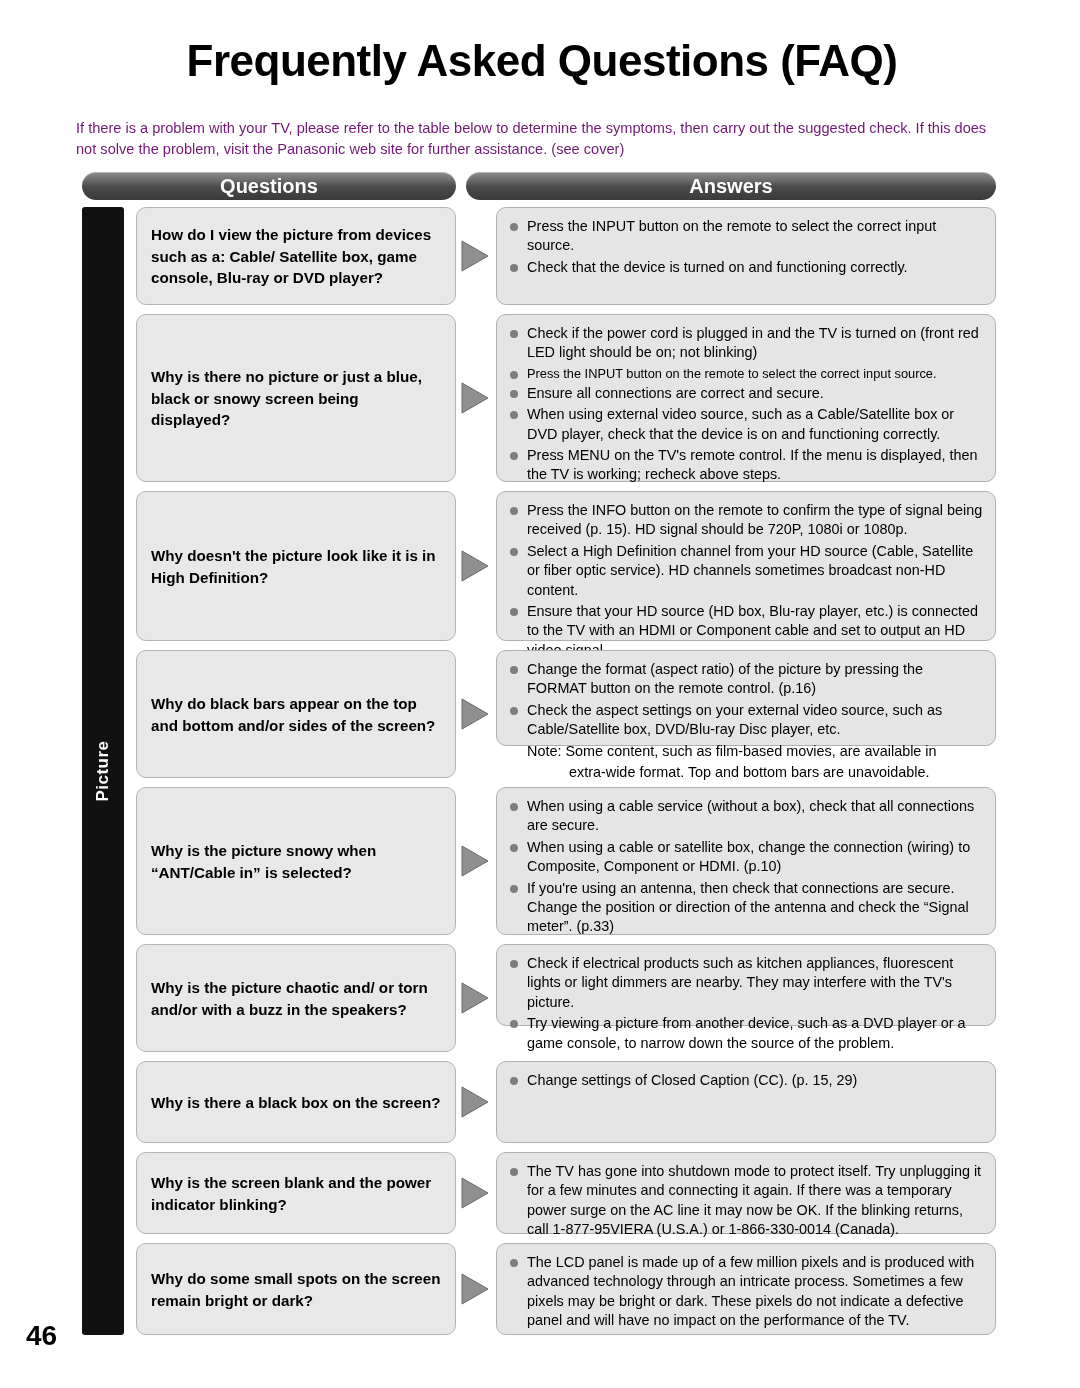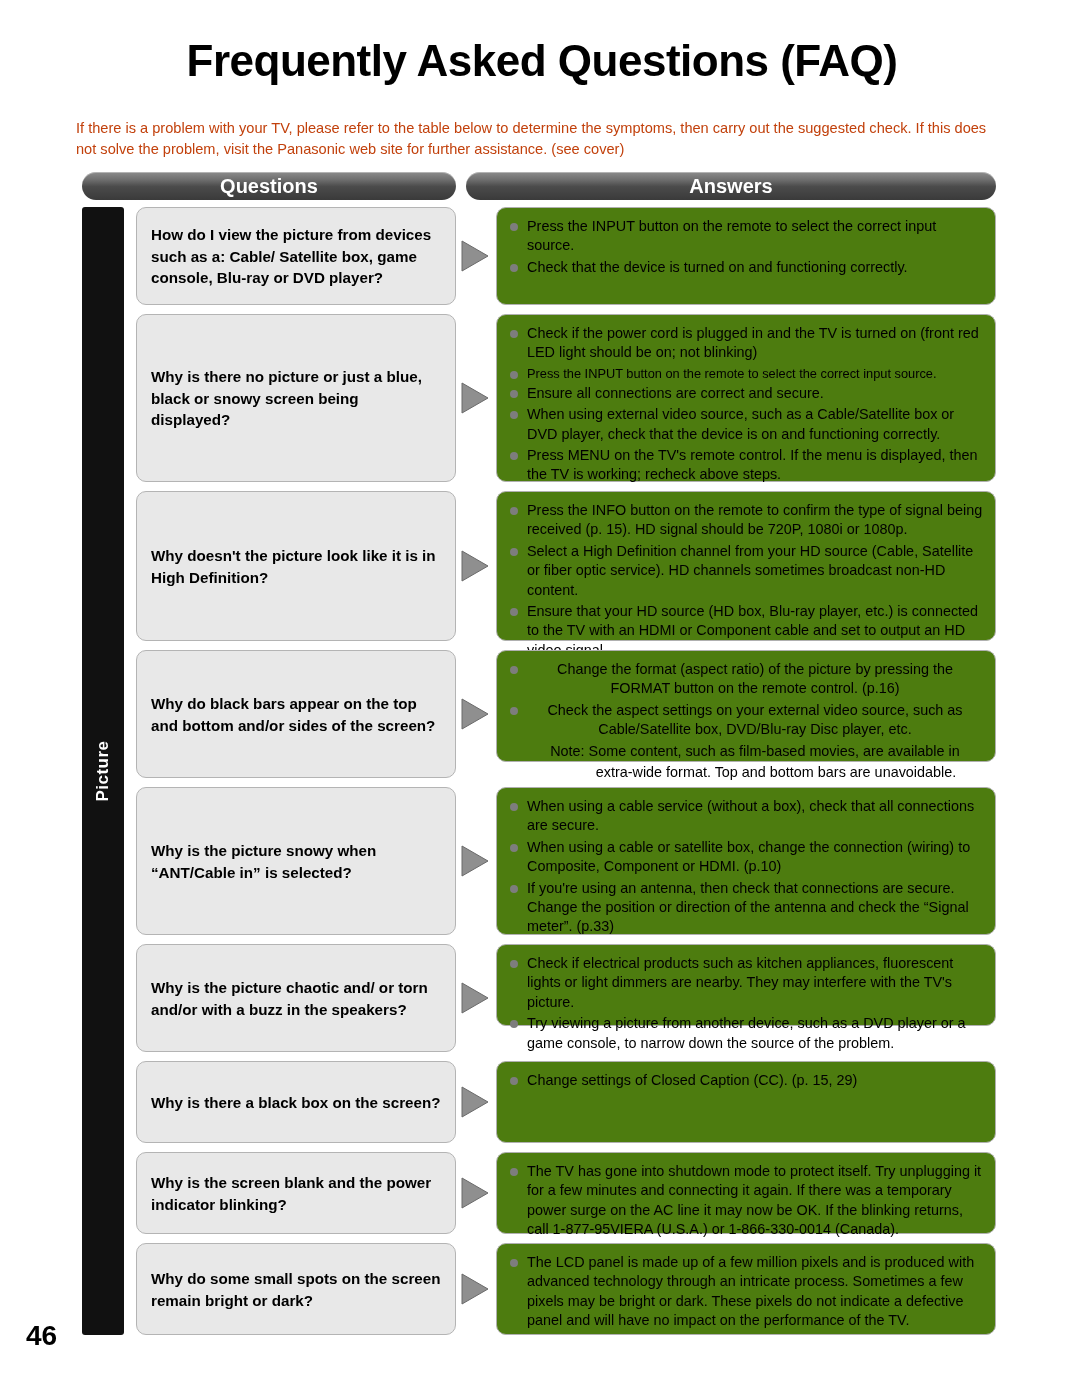--- a/index.html
+++ b/index.html
@@ -33,21 +33,21 @@
     color: #000;
     white-space: nowrap;
   }
   .intro {
     position: absolute;
     left: 76px;
     top: 118px;
     width: 920px;
     font-size: 14.6px;
     line-height: 21px;
-    color: #c2410c;
+    color: #701a75;
   }
   
   .hdr {
     position: absolute;
     height: 28px;
     border-radius: 14px;
     color: #ffffff;
     font-size: 20px;
     font-weight: bold;
     text-align: center;
@@ -95,21 +95,21 @@
     line-height: 21.5px;
     color: #000;
     padding: 11px 14px 10px 14px;
     display: flex;
     align-items: center;
   }
   .abox {
     position: absolute;
     left: 496px;
     width: 500px;
-    background: #4d7c0f;
+    background: #e5e5e5;
     border: 1px solid #b0b0b0;
     border-radius: 10px;
     box-sizing: border-box;
     padding: 9px 12px 8px 10px;
   }
   .arrow {
     position: absolute;
     width: 30px;
     height: 34px;
   }
@@ -224,21 +224,21 @@
       </div>
       <div class="qbox" style="top: 650px; height: 128px;">
         <span>Why do black bars appear on the top and bottom and/or sides of the screen?</span>
       </div>
       <div class="arrow" style="left: 460px; top: 697px;">
         <svg width="30" height="34" viewBox="0 0 30 34">
           <polygon points="2,2 2,32 28,17" fill="#8f8f8f"></polygon>
           <polygon points="2,2 2,32 28,17" fill="none" stroke="#6a6a6a" stroke-width="1"></polygon>
         </svg>
       </div>
-      <div class="abox" style="top: 650px; height: 112px; text-align: center;">
+      <div class="abox" style="top: 650px; height: 96px;">
         <ul class="alist">
           <li>Change the format (aspect ratio) of the picture by pressing the FORMAT button on the remote control. (p.16)</li>
           <li>Check the aspect settings on your external video source, such as Cable/Satellite box, DVD/Blu-ray Disc player, etc.</li>
           <li class="nobullet">Note: Some content, such as film-based movies, are available in</li>
           <li class="nobullet">
             <span class="indent">extra-wide format. Top and bottom bars are unavoidable.</span>
           </li>
         </ul>
       </div>
       <div class="qbox" style="top: 787px; height: 148px;">

